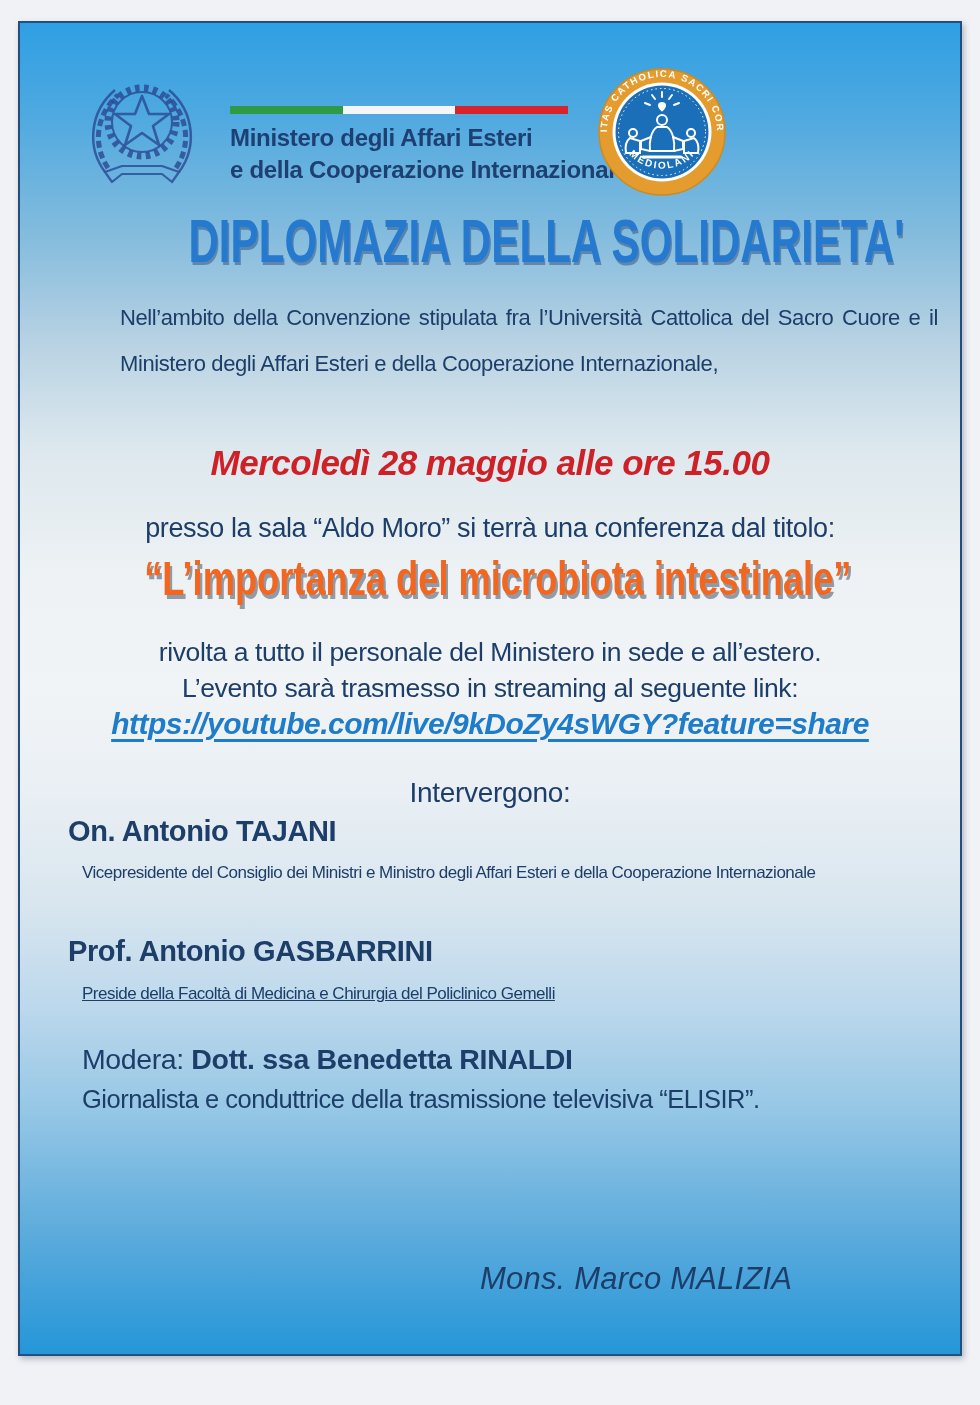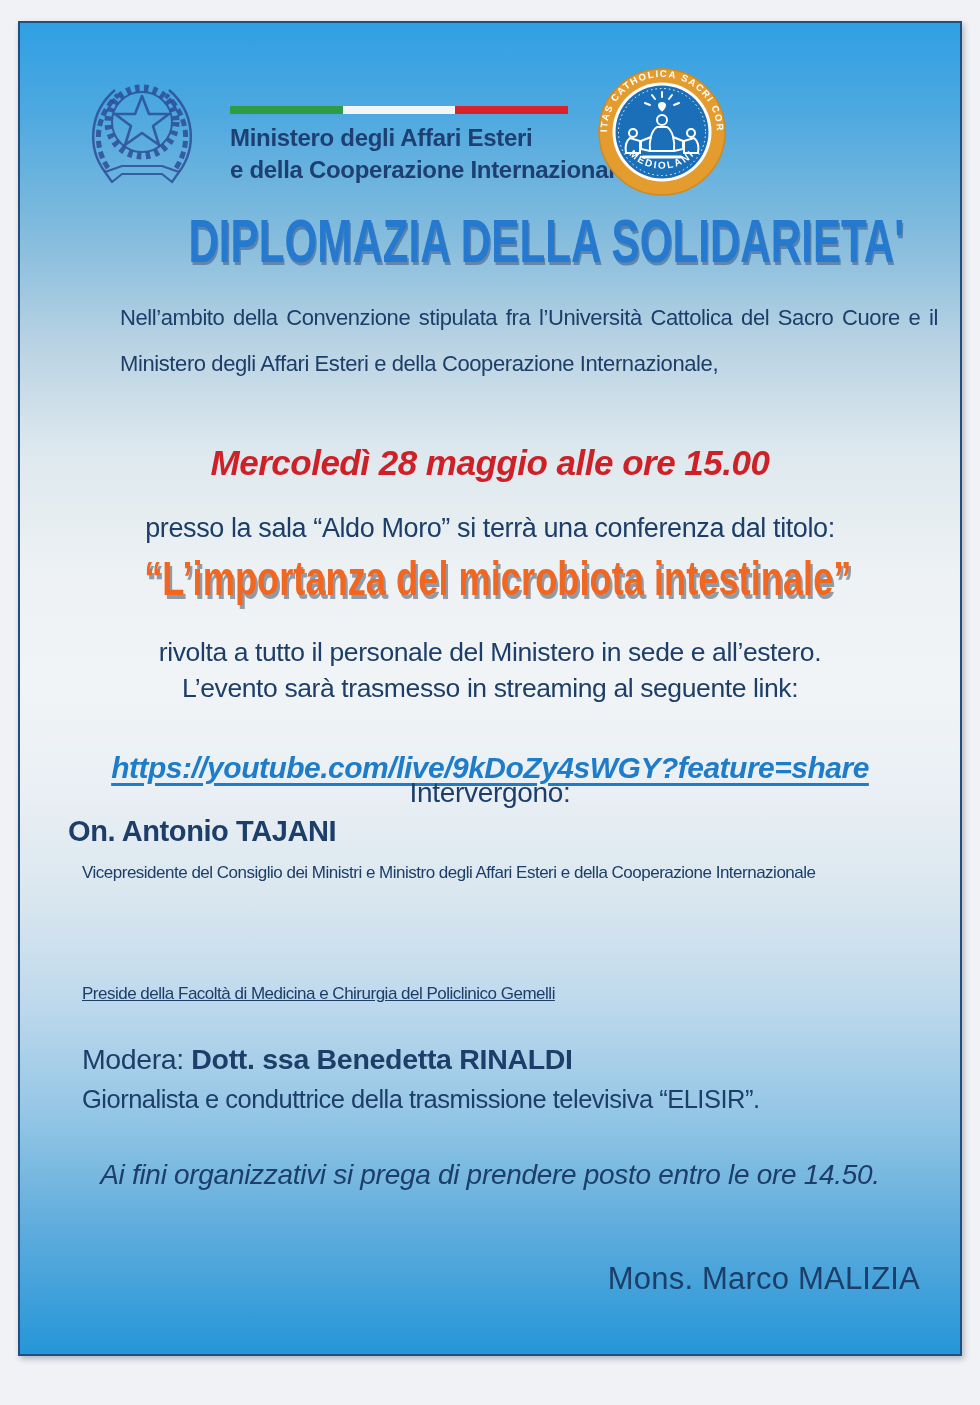--- a/index.html
+++ b/index.html
@@ -40,39 +40,39 @@
     text-align:justify;letter-spacing:-0.4px;margin-left:38px;}
 
   .event-datetime{top:420px;color:#ce2127;font-weight:bold;font-style:italic;
     font-size:35px;letter-spacing:-0.5px;}
   .venue-line{top:490px;font-size:27px;letter-spacing:-0.4px;}
   .conference-title{top:527px;font-weight:bold;color:#f2661f;white-space:nowrap;
     font-size:49px;text-shadow:3px 4px 0 rgba(125,140,155,.85);}
   .conference-title .cond{display:inline-block;transform:scaleX(.74);transform-origin:center;}
   .audience-line{top:614px;font-size:26.5px;letter-spacing:-0.4px;}
   .streaming-line{top:650px;font-size:26.5px;letter-spacing:-0.4px;}
-  .streaming-link{top:684px;font-size:30px;margin-top:44px;}
+  .streaming-link{top:684px;font-size:30px;}
   .streaming-link a{color:#1e7cc8;font-weight:bold;font-style:italic;
     text-decoration:underline;text-decoration-thickness:2.5px;text-underline-offset:5px;
     letter-spacing:-0.5px;}
 
   .speakers-heading{top:754px;font-size:28px;letter-spacing:-0.3px;}
   .speaker-name{left:48px;font-weight:bold;font-size:29px;letter-spacing:-0.4px;}
   .speaker-role{left:62px;width:834px;font-size:17px;line-height:38px;letter-spacing:-0.5px;}
   .tajani-name{top:792px;}
   .tajani-role{top:831px;}
   .gasbarrini-name{top:912px;}
   .gasbarrini-role{top:952px;text-decoration:underline;}
   .moderator-line{left:62px;top:1020px;font-size:28.5px;letter-spacing:-0.4px;}
   .moderator-line b{letter-spacing:-0.3px;}
   .moderator-role{left:62px;top:1062px;font-size:25.5px;letter-spacing:-0.5px;}
 
   .seating-note{top:1136px;font-style:italic;font-size:28px;letter-spacing:-0.3px;}
-  .signature{left:460px;top:1238px;width:440px;text-align:right;
-    font-size:31px;letter-spacing:0.2px;}
+  .signature{left:460px;top:1238px;width:440px;text-align:left;
+    font-style:italic;font-size:31px;letter-spacing:0.2px;}
 </style>
 </head>
 <body>
 
 <div class="flyer">
 
   <svg class="abs" style="left:55px;top:45px" width="134" height="134" viewBox="0 0 134 134">
     <g fill="none" stroke="#2b4a94" stroke-opacity="0.82" stroke-width="2">
 
       <path d="M30,104 C12,80 14,44 40,22" stroke-width="2.5"></path>
@@ -150,23 +150,23 @@
   <div class="abs center streaming-line navy">L’evento sarà trasmesso in streaming al seguente link:</div>
   <div class="abs center streaming-link">
     <a href="#">https://youtube.com/live/9kDoZy4sWGY?feature=share</a>
   </div>
 
   <div class="abs center speakers-heading navy">Intervergono:</div>
 
   <div class="abs speaker-name navy tajani-name">On. Antonio TAJANI</div>
   <div class="abs speaker-role navy tajani-role">Vicepresidente del Consiglio dei Ministri e Ministro degli Affari Esteri e della Cooperazione Internazionale</div>
 
+  <div class="abs speaker-name navy gasbarrini-name">Prof. Antonio GASBARRINI</div>
   <div class="abs speaker-role navy gasbarrini-role">Preside della Facoltà di Medicina e Chirurgia del Policlinico Gemelli</div>
 
   <div class="abs moderator-role navy">Giornalista e conduttrice della trasmissione televisiva “ELISIR”.</div>
   <div class="abs moderator-line navy">
     <span>Modera: </span><b>Dott. ssa Benedetta RINALDI</b>
   </div>
 
-  <div class="abs center seating-note navy">Ai fini organizzativi si prega di prendere posto entro le ore 14.50.</div>
   <div class="abs signature navy">Mons. Marco MALIZIA</div>
 
 </div>
 
 </body></html>

